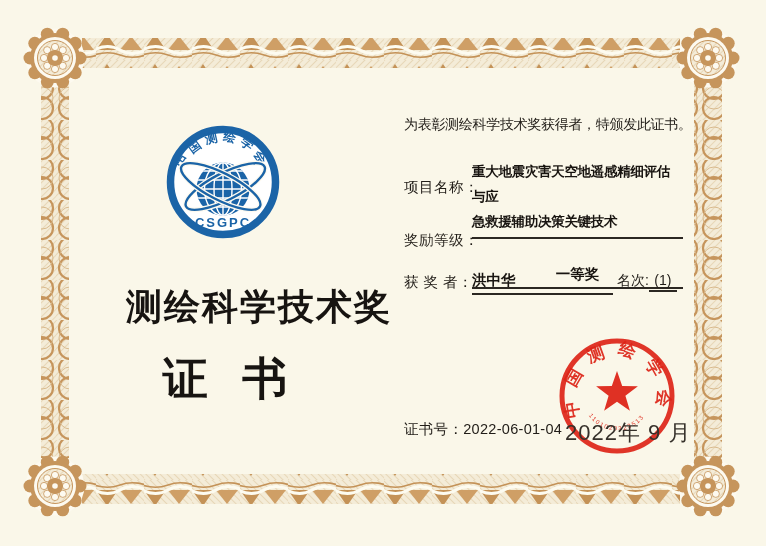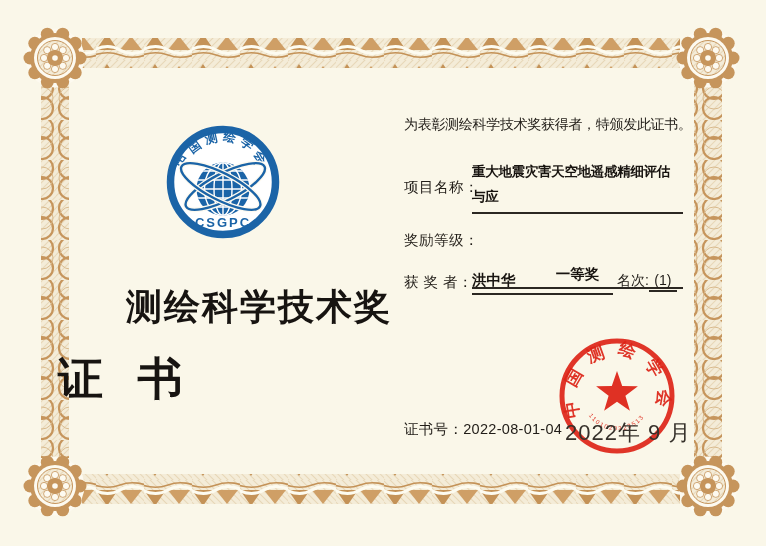--- a/index.html
+++ b/index.html
@@ -12,21 +12,21 @@
   .abs{position:absolute;}
   svg text{font-family:"Liberation Sans","DejaVu Sans",sans-serif;}
   .border-svg{left:0;top:0;z-index:0;}
   .logo-box{left:164px;top:123px;width:118px;height:118px;z-index:1;}
   .award-title{
     left:58px;top:283px;width:334px;text-align:right;
     font-size:36px;font-weight:bold;letter-spacing:2px;color:#171411;
     white-space:nowrap;
   }
   .cert-title{
-    left:58px;top:349px;width:334px;text-align:left;
+    left:58px;top:349px;width:334px;text-align:center;
     font-size:45px;font-weight:bold;color:#171411;word-spacing:22px;
     white-space:nowrap;
   }
   .intro{
     left:404px;top:116px;width:284px;font-size:14px;letter-spacing:-0.3px;
     white-space:nowrap;color:#211d18;
   }
   .flabel{font-size:14.5px;color:#211d18;white-space:nowrap;letter-spacing:0.5px;}
   .project-label{left:404px;top:178px;}
   .project-value{
@@ -161,34 +161,35 @@
   </div>
 
   <div class="abs award-title">测绘科学技术奖</div>
   <div class="abs cert-title">证 书</div>
 
   <div class="abs intro">为表彰测绘科学技术奖获得者，特颁发此证书。</div>
 
   <div class="abs flabel project-label">项目名称：</div>
   <div class="abs project-value">
     <div>重大地震灾害天空地遥感精细评估与应</div>
+    <div>急救援辅助决策关键技术</div>
   </div>
 
   <div class="abs flabel grade-label">奖励等级：</div>
   <div class="abs grade-value">一等奖</div>
 
   <div class="abs flabel winner-label">获 奖 者：</div>
   <div class="abs winner-value">洪中华</div>
 
   <div class="abs rank-wrap">
     <span>名次:</span><span class="rank-value">(1)</span>
   </div>
 
   <div class="abs certno">
-    <span>证书号：</span><span>2022-08-01-04</span>
+    <span>证书号：</span><span>2022-06-01-04</span>
   </div>
 
   <div class="abs seal-box">
     <svg width="122" height="122" viewBox="-61 -61 122 122">
       <defs>
         <path id="sealArc" d="M -34 23 A 41 41 0 1 1 34 23"></path>
         <path id="sealSerialArc" d="M -30 17 A 34.5 34.5 0 0 0 30 17"></path>
       </defs>
       <circle cx="0" cy="0" r="55" fill="none" stroke="#dd2417" stroke-width="5" opacity="0.92"></circle>
       <polygon fill="#dd2417" opacity="0.94" transform="translate(0,-3)" points="0,-22 5.2,-7.1 20.9,-6.8 8.4,2.7 12.9,17.8 0,8.8 -12.9,17.8 -8.4,2.7 -20.9,-6.8 -5.2,-7.1"></polygon>

